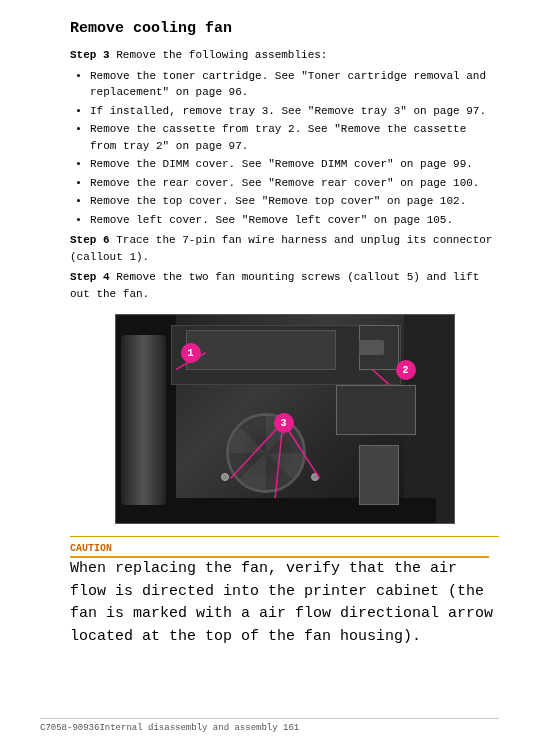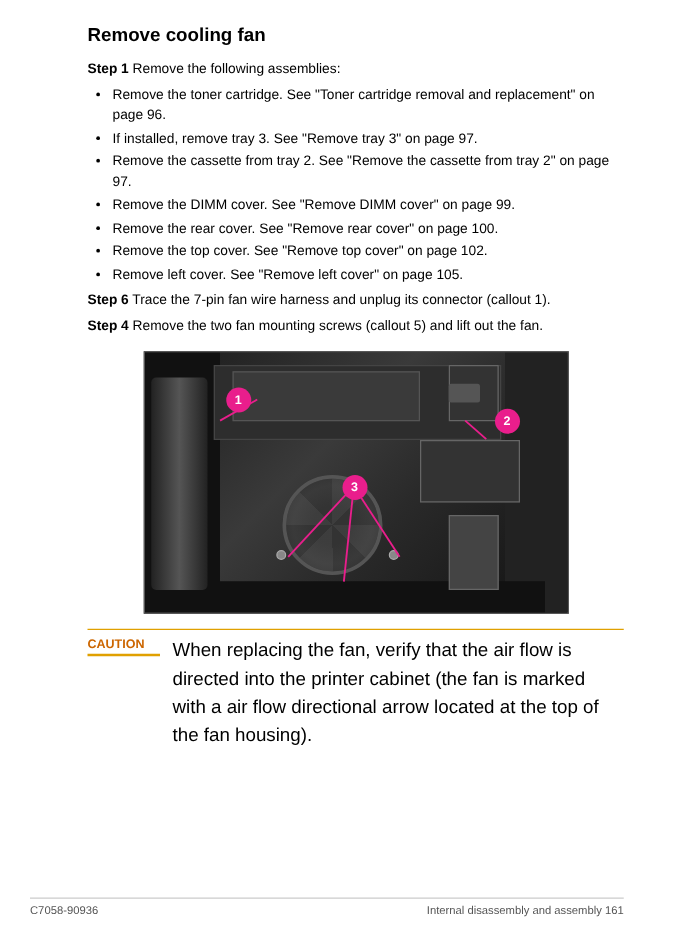--- a/index.html
+++ b/index.html
@@ -11,20 +11,21 @@
       font-size: 11px;
       color: #000000;
       overflow: hidden;
       position: relative;
     }
     .page-container {
       width: 539px;
       height: 745px;
       padding: 20px 40px 20px 70px;
       position: relative;
+      font-family: Liberation Mono, monospace;
     }
     .page-title {
       font-size: 15px;
       font-weight: bold;
       margin-bottom: 10px;
       color: #000;
     }
     .step-text {
       margin-bottom: 4px;
       line-height: 1.5;
@@ -109,21 +110,21 @@
       color: #cc5500;
       margin-right: 8px;
     }
     .figure-caption .fig-label {
       font-weight: bold;
       color: #000;
     }
     
     .caution-box {
       display: flex;
-      flex-direction: row;
+      flex-direction: column;
       margin-top: 8px;
       border-top: 1px solid #e0a000;
       padding-top: 6px;
     }
     .caution-label {
       font-weight: bold;
       color: #cc6600;
       font-size: 10px;
       min-width: 58px;
       margin-right: 10px;
@@ -134,24 +135,24 @@
     .caution-text {
       font-size: 15px;
       line-height: 1.5;
       color: #000;
       flex: 1;
     }
     
     .footer {
       position: absolute;
       bottom: 12px;
-      left: 24px;
+      left: 40px;
       right: 40px;
       display: flex;
-      justify-content: space-between;
+      justify-content: flex-start;
       font-size: 9px;
       color: #555;
       border-top: 1px solid #ccc;
       padding-top: 4px;
     }
     
     .part-block {
       position: absolute;
       background: #444;
       border: 1px solid #666;
@@ -170,21 +171,21 @@
     }
   </style>
 </head>
 <body>
 
 <div class="page-container">
 
   <h1 class="page-title">Remove cooling fan</h1>
 
   <div class="step-text">
-    <span class="step-label">Step 1</span><span> Remove the following assemblies:</span>
+    <span class="step-label">Step 3</span><span> Remove the following assemblies:</span>
   </div>
 
   <ul class="bullet-list">
     <li>Remove the toner cartridge. See "Toner cartridge removal and replacement" on page 96.</li>
     <li>If installed, remove tray 3. See "Remove tray 3" on page 97.</li>
     <li>Remove the cassette from tray 2. See "Remove the cassette from tray 2" on page 97.</li>
     <li>Remove the DIMM cover. See "Remove DIMM cover" on page 99.</li>
     <li>Remove the rear cover. See "Remove rear cover" on page 100.</li>
     <li>Remove the top cover. See "Remove top cover" on page 102.</li>
     <li>Remove left cover. See "Remove left cover" on page 105.</li>

